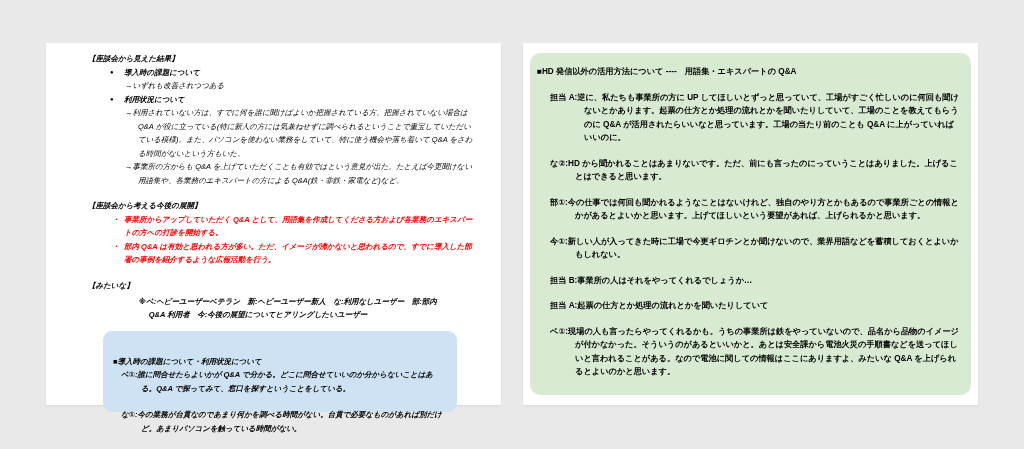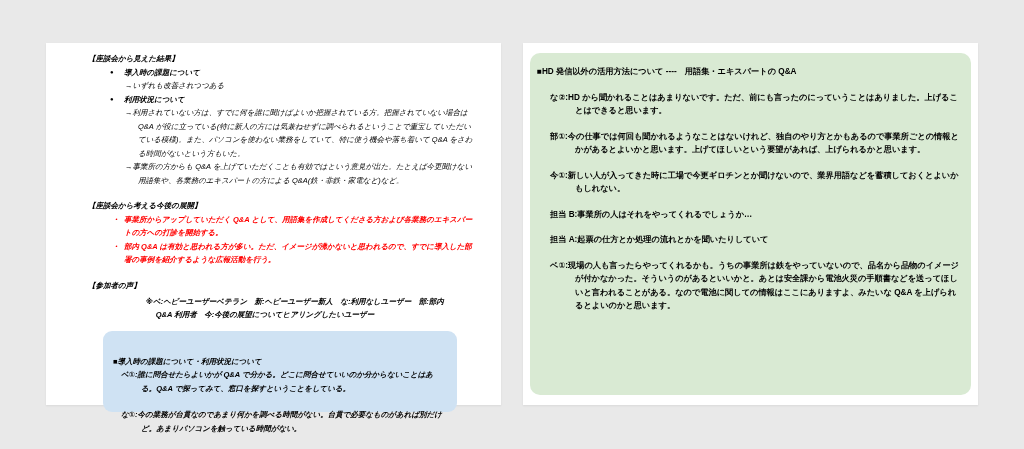--- a/index.html
+++ b/index.html
@@ -82,21 +82,21 @@
         <span class="marker">・</span>
         <span>事業所からアップしていただく Q&amp;A として、用語集を作成してくださる方および各業務のエキスパートの方への打診を開始する。</span>
       </div>
       <div class="red-item" style="color: rgb(255, 0, 0);">
         <span class="marker">・</span>
         <span>部内 Q&amp;A は有効と思われる方が多い。ただ、イメージが沸かないと思われるので、すでに導入した部署の事例を紹介するような広報活動を行う。</span>
       </div>
     </div>
 
     <div class="participants">
-      <span class="p-label">【参加者の声】</span>
+      <span class="p-label">【みたいな】</span>
       <span class="p-legend">
         <span class="line1" style="display:block;margin-top:16px;">※ベ:ヘビーユーザーベテラン　新:ヘビーユーザー新人　な:利用なしユーザー　部:部内</span>
         <span class="line2" style="display:block;">Q&amp;A 利用者　今:今後の展望についてヒアリングしたいユーザー</span>
       </span>
     </div>
 
     <div class="blue-box" style="background: rgb(207, 226, 243);">
       <div class="bb-title">■導入時の課題について・利用状況について</div>
       <div class="bb-item">
         <span>ベ①:</span><span>誰に問合せたらよいかが Q&amp;A で分かる。どこに問合せていいのか分からないことはある。Q&amp;A で探ってみて、窓口を探すということをしている。</span>
@@ -106,20 +106,23 @@
       </div>
     </div>
 
   </div>
 </div>
 
 <div class="slide" id="slide-right">
   <div class="green-box" style="background: rgb(217, 234, 211);">
     <div class="gb-title">■HD 発信以外の活用方法について ----　用語集・エキスパートの Q&amp;A</div>
 
+    <div class="gb-item hang-lg">
+      <span>担当 A:</span><span>逆に、私たちも事業所の方に UP してほしいとずっと思っていて、工場がすごく忙しいのに何回も聞けないとかあります。起票の仕方とか処理の流れとかを聞いたりしていて、工場のことを教えてもらうのに Q&amp;A が活用されたらいいなと思っています。工場の当たり前のことも Q&amp;A に上がっていればいいのに。</span>
+    </div>
     <div class="gb-item hang-sm">
       <span>な②:</span><span>HD から聞かれることはあまりないです。ただ、前にも言ったのにっていうことはありました。上げることはできると思います。</span>
     </div>
     <div class="gb-item hang-sm">
       <span>部①:</span><span>今の仕事では何回も聞かれるようなことはないけれど、独自のやり方とかもあるので事業所ごとの情報とかがあるとよいかと思います。上げてほしいという要望があれば、上げられるかと思います。</span>
     </div>
     <div class="gb-item hang-sm">
       <span>今①:</span><span>新しい人が入ってきた時に工場で今更ギロチンとか聞けないので、業界用語などを蓄積しておくとよいかもしれない。</span>
     </div>
     <div class="gb-item hang-lg">

